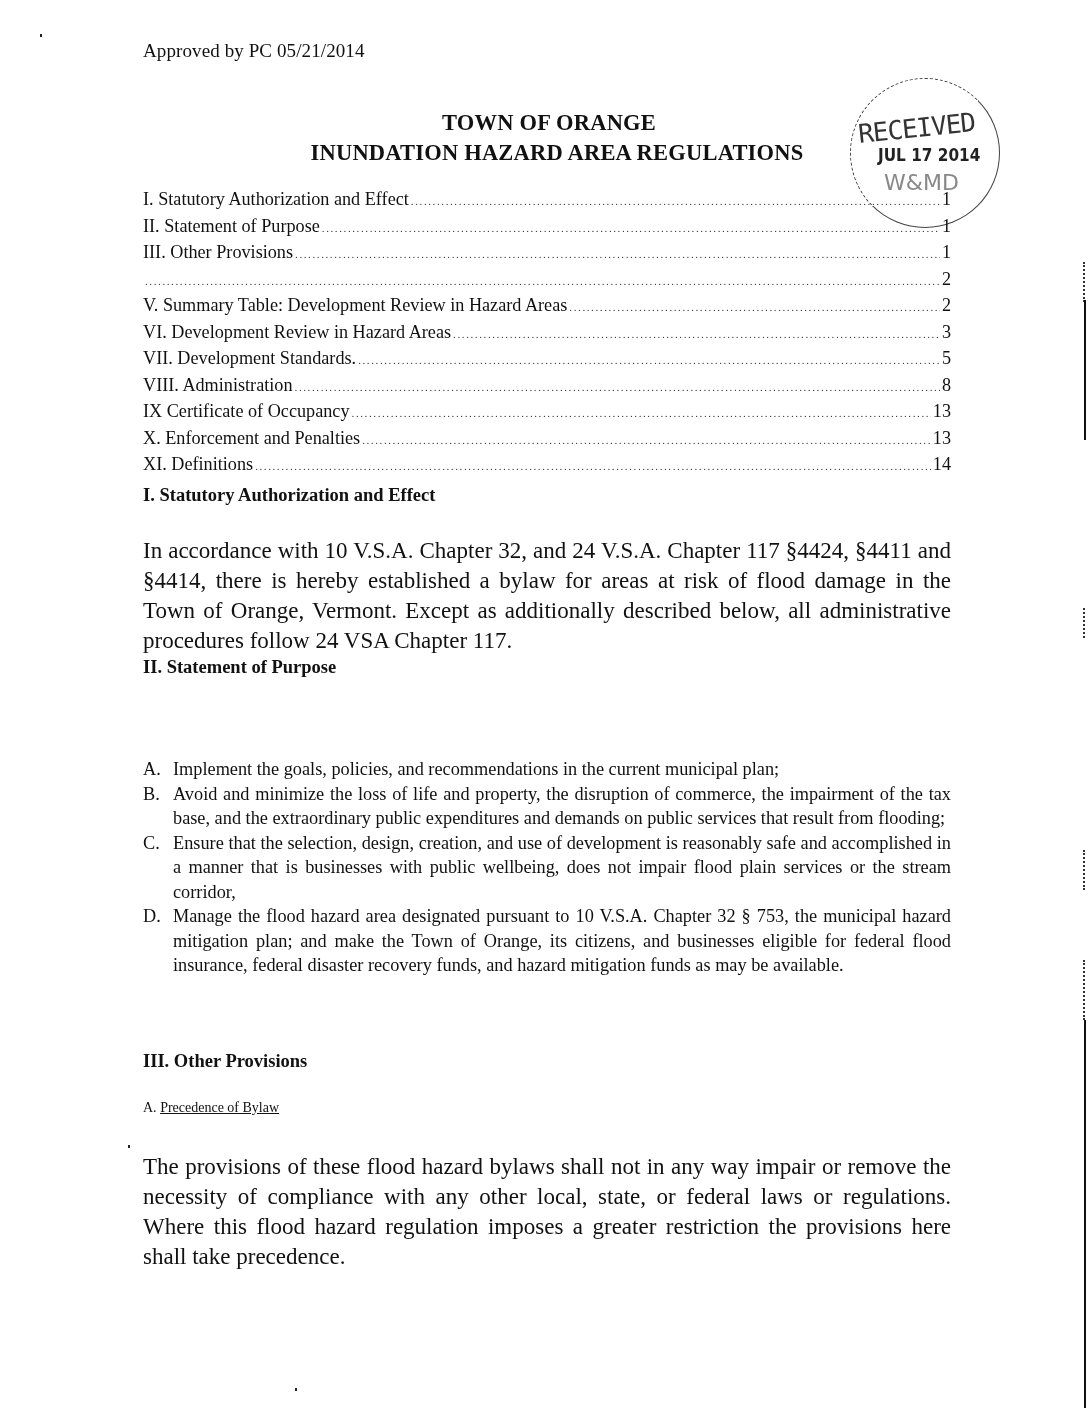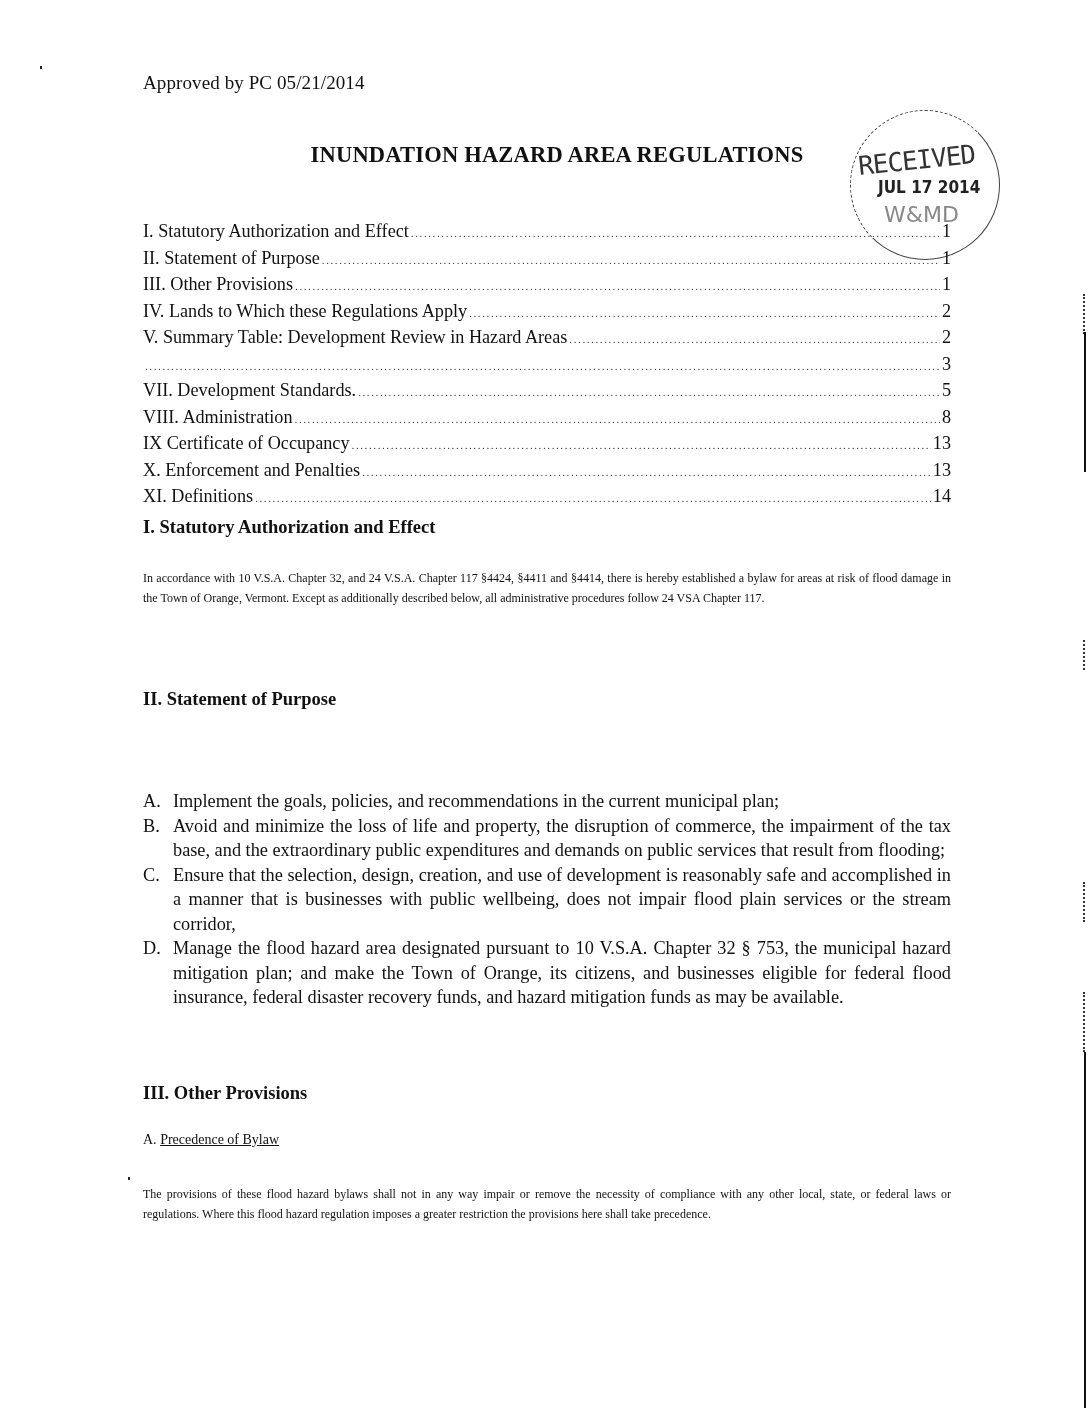--- a/index.html
+++ b/index.html
@@ -1,20 +1,20 @@
 <!DOCTYPE html>
 <html><head>
 <meta charset="utf-8">
 <style>
   html, body { margin: 0; padding: 0; }
   body {
     width: 1088px; height: 1408px; background: #ffffff; position: relative; overflow: hidden;
     font-family: "Liberation Serif", "DejaVu Serif", serif; color: #111111;
   }
-  .page { position: absolute; left: 0; top: 0; width: 1088px; height: 1026px; margin-top: 32px; }
+  .page { position: absolute; left: 0; top: 0; width: 1088px; height: 1026px; }
   .approved { position: absolute; left: 143px; top: 40px; font-size: 19px; letter-spacing: 0.1px; }
   .title-block { position: absolute; left: 0; width: 1088px; top: 108px; text-align: center; }
   .title-line { font-weight: bold; font-size: 22.5px; line-height: 30px; letter-spacing: 0.2px; }
   .title-line.l1 { padding-left: 10px; }
   .title-line.l2 { padding-left: 26px; }
 
   .stamp { position: absolute; left: 840px; top: 78px; width: 160px; height: 160px; }
   .stamp-circle { position: absolute; left: 10px; top: 0; width: 148px; height: 148px; border-radius: 50%;
     border: 1.5px dashed #444; border-right-style: solid; border-bottom-style: solid; }
   .stamp-text { position: absolute; font-family: "DejaVu Sans", sans-serif; font-weight: bold; color: #222; letter-spacing: 1px; }
@@ -22,40 +22,41 @@
   .stamp-date { left: 38px; top: 66px; font-size: 18px; letter-spacing: 0; transform: scaleX(0.85); transform-origin: left; }
   .stamp-code { left: 44px; top: 92px; font-size: 22px; color: #888; font-weight: normal; letter-spacing: 0; }
 
   .toc { position: absolute; left: 143px; top: 187px; width: 808px; }
   .toc-row { display: flex; align-items: baseline; font-size: 18.2px; line-height: 24.5px; white-space: nowrap; }
   .toc-label { flex: none; }
   .toc-dots { flex: 1; overflow: hidden; margin: 0 2px; letter-spacing: 1.6px; font-size: 11px; color: #333; }
   .toc-page { flex: none; text-align: right; }
 
   .heading { position: absolute; left: 143px; font-weight: bold; font-size: 18.5px; }
-  .para { position: absolute; left: 143px; width: 808px; font-size: 12px; line-height: 20px; text-align: justify; text-align-last: left; }
+  .para { position: absolute; left: 143px; width: 808px; font-size: 23px; line-height: 30px; text-align: justify; text-align-last: left; }
   .list { position: absolute; left: 143px; width: 808px; margin: 0; padding: 0; list-style: none; font-size: 18.3px; line-height: 24.5px; }
   .list li { display: flex; }
   .list .marker { flex: none; width: 30px; }
   .list .text { flex: 1; text-align: justify; }
   .subheading { position: absolute; left: 143px; font-size: 14px; }
   .subheading .ul { text-decoration: underline; }
 
   .edge-line { position: absolute; left: 1084px; width: 2px; background: #111; }
   .edge-dash { position: absolute; left: 1083px; width: 2px; border-left: 2px dotted #333; }
   .speck { position: absolute; width: 2px; height: 3px; background: #222; }
 </style>
 </head>
 <body>
 
 <div class="page">
 
   <div class="approved">Approved by PC 05/21/2014</div>
 
   <div class="title-block">
+    <div class="title-line l1">TOWN OF ORANGE</div>
     <div class="title-line l2">INUNDATION HAZARD AREA REGULATIONS</div>
   </div>
 
   <div class="stamp">
     <div class="stamp-circle"></div>
     <div class="stamp-text stamp-received">RECEIVED</div>
     <div class="stamp-text stamp-date">JUL 17 2014</div>
     <div class="stamp-text stamp-code">W&amp;MD</div>
   </div>
 
@@ -69,30 +70,30 @@
       <span class="toc-label">II. Statement of Purpose</span>
       <span class="toc-dots">....................................................................................................................................................................................................................</span>
       <span class="toc-page">1</span>
     </div>
     <div class="toc-row">
       <span class="toc-label">III. Other Provisions</span>
       <span class="toc-dots">....................................................................................................................................................................................................................</span>
       <span class="toc-page">1</span>
     </div>
     <div class="toc-row">
-      <span class="toc-label">IV. Lands to Which these Regulations Apply</span>
       <span class="toc-dots">....................................................................................................................................................................................................................</span>
       <span class="toc-page">2</span>
     </div>
     <div class="toc-row">
       <span class="toc-label">V. Summary Table: Development Review in Hazard Areas</span>
       <span class="toc-dots">....................................................................................................................................................................................................................</span>
       <span class="toc-page">2</span>
     </div>
     <div class="toc-row">
+      <span class="toc-label">VI. Development Review in Hazard Areas</span>
       <span class="toc-dots">....................................................................................................................................................................................................................</span>
       <span class="toc-page">3</span>
     </div>
     <div class="toc-row">
       <span class="toc-label">VII. Development Standards.</span>
       <span class="toc-dots">....................................................................................................................................................................................................................</span>
       <span class="toc-page">5</span>
     </div>
     <div class="toc-row">
       <span class="toc-label">VIII. Administration</span>

